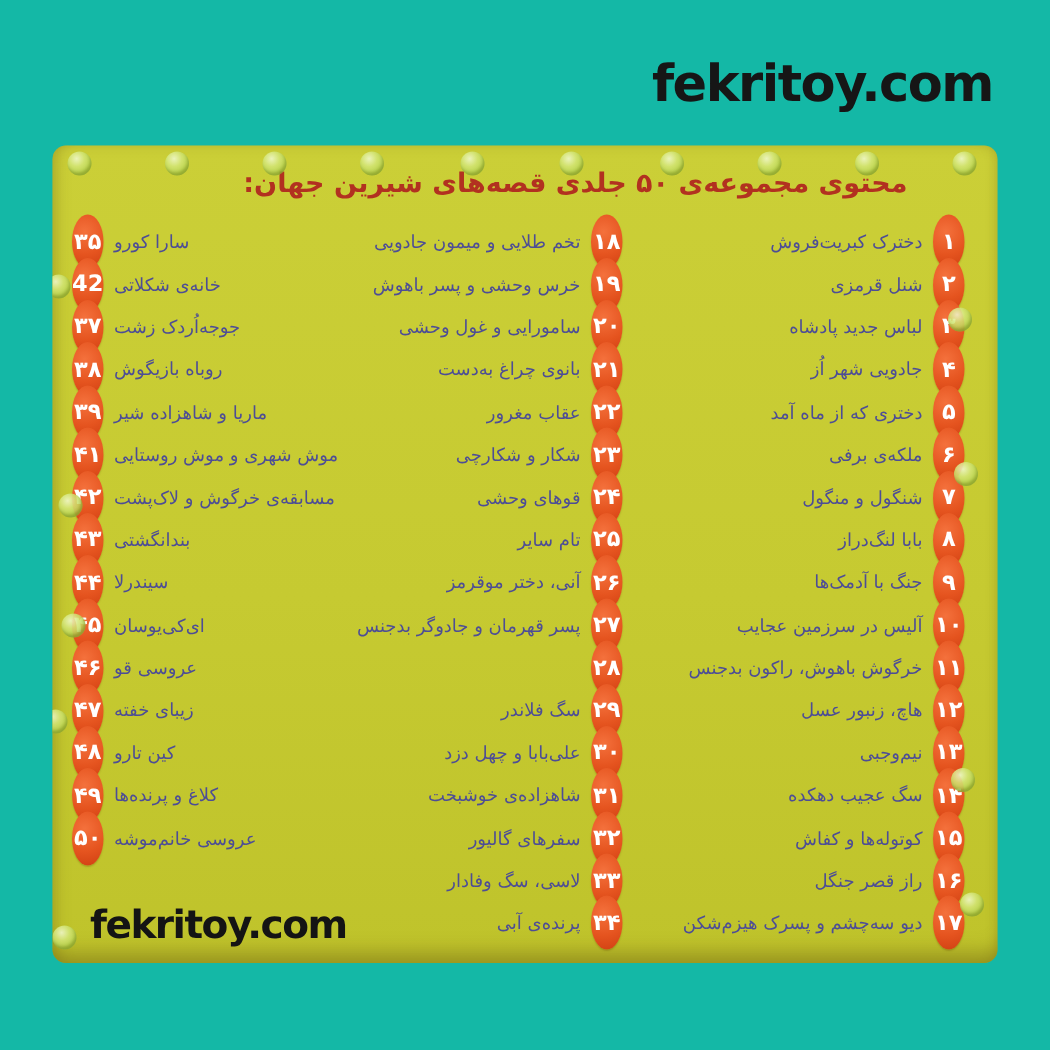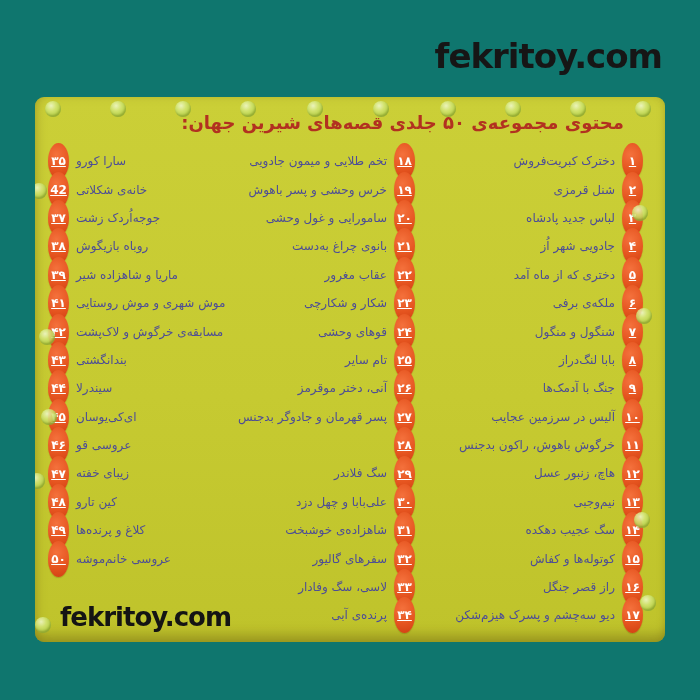--- a/index.html
+++ b/index.html
@@ -1,39 +1,39 @@
 <!DOCTYPE html>
 <html lang="fa"><head>
 <meta charset="utf-8">
 <style>
   html,body{margin:0;padding:0;}
-  .page{position:relative;width:700px;height:700px;background:#0f766e;
+  .page{position:relative;width:700px;height:700px;background:#14b8a6;
         font-family:"DejaVu Sans",sans-serif;overflow:hidden;}
   .wm-top{position:absolute;top:36px;right:38px;font-size:34px;font-weight:bold;
           color:#161616;letter-spacing:-1px;}
   .card{position:absolute;left:35px;top:97px;width:630px;height:545px;border-radius:9px;
         background:linear-gradient(180deg,#cbcf37 0%,#c6ca31 55%,#bfc32b 100%);
         overflow:hidden;
         box-shadow:inset 0 -16px 12px -9px rgba(115,105,20,.5),
                    inset 10px 0 9px -7px rgba(125,115,25,.35),
                    inset -7px 0 7px -6px rgba(125,115,25,.28),
                    inset 0 6px 8px -6px rgba(140,130,30,.25);}
-  .card-header{position:absolute;top:15px;right:41px;direction:rtl;
+  .card-header{position:absolute;top:15px;right:60px;direction:rtl;
                color:#b23120;font-size:18px;font-weight:bold;white-space:nowrap;}
   .col{position:absolute;top:50px;display:flex;flex-direction:column;}
   .col-1{right:22px;align-items:flex-end;}
   .col-2{right:250px;align-items:flex-end;}
   .col-3{left:13px;align-items:flex-start;}
   .row{height:28.4px;display:flex;align-items:center;gap:7px;}
   .col-1 .row,.col-2 .row{flex-direction:row-reverse;}
   .badge{width:21px;height:36px;border-radius:50%;flex:0 0 21px;box-sizing:border-box;
          background:radial-gradient(circle at 40% 32%,#f4713c 0%,#e5541f 55%,#cf3f12 100%);
-         color:#ffffff;font-size:12px;font-weight:bold;line-height:1;
+         color:#ffffff;font-size:15px;font-weight:bold;line-height:1;
          display:flex;align-items:center;justify-content:center;
-         box-shadow:0 1px 1px rgba(90,60,0,.25);text-decoration:underline;}
+         box-shadow:0 1px 1px rgba(90,60,0,.25);}
   .title{direction:rtl;white-space:nowrap;color:#4d4d96;font-weight:normal;font-size:12px;}
   .wm-bottom{position:absolute;left:25px;bottom:10px;font-size:26px;font-weight:bold;
              color:#141414;letter-spacing:-1px;}
   .dot{position:absolute;width:16px;height:16px;border-radius:50%;opacity:.85;
        background:radial-gradient(circle at 38% 30%,#f2fad2 0%,#d3e677 35%,#b4d14d 70%,#a5c43e 100%);
        box-shadow:inset -1px -2px 2px rgba(95,115,20,.45);}
 </style>
 </head>
 <body>
 

